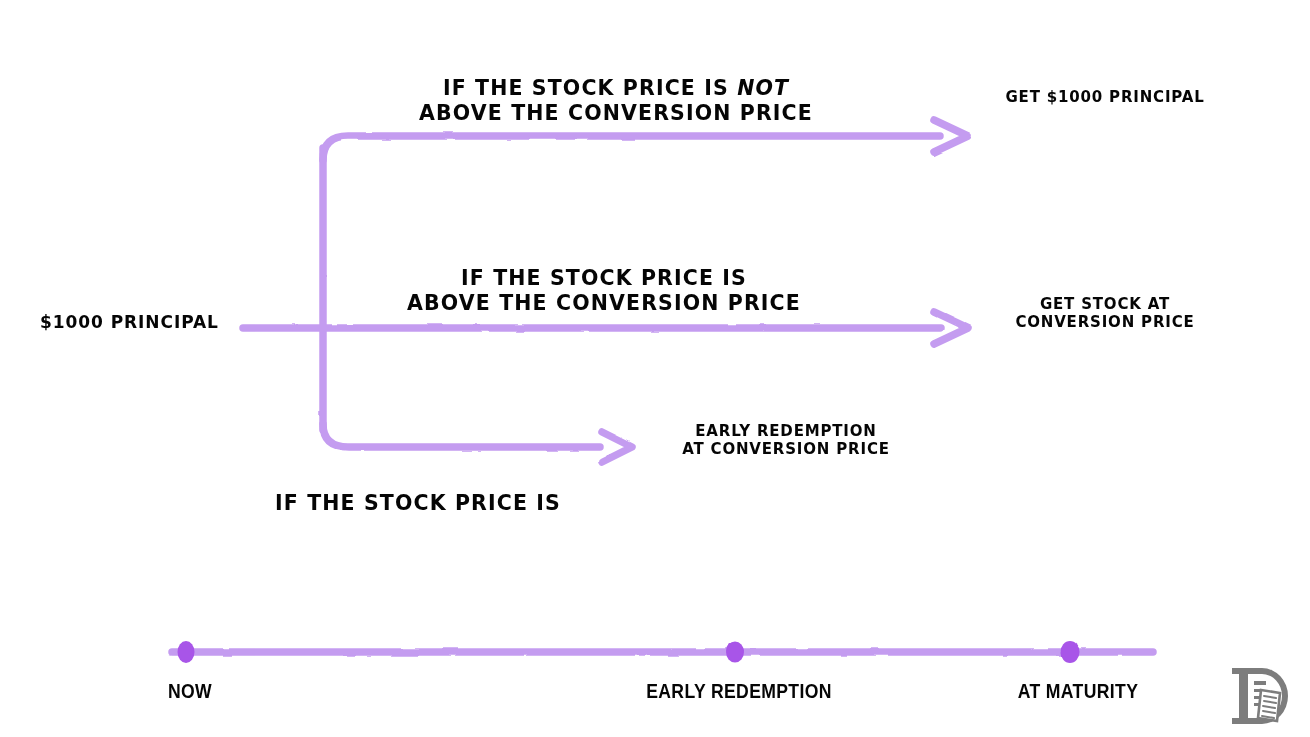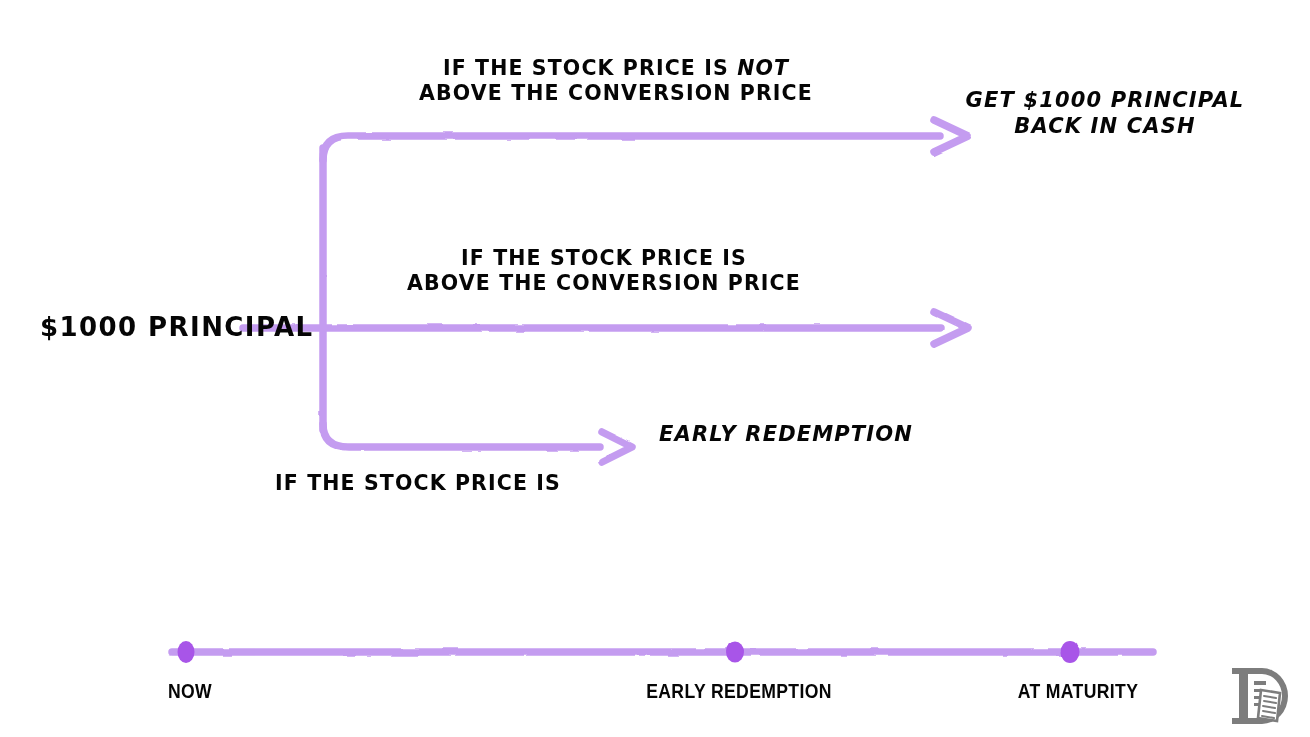--- a/index.html
+++ b/index.html
@@ -34,23 +34,23 @@
     color: #050505;
     letter-spacing: 0.055em;
     line-height: 1.22;
     white-space: pre;
     text-transform: uppercase;
     -webkit-font-smoothing: antialiased;
   }
   .label.center { text-align: center; transform: translateX(-50%); }
   .label.left   { text-align: left; }
 
-  .cond-label  { font-size: 20.5px; }
-  .out-label   { font-size: 21px; font-style: italic; }
-  .src-label   { font-size: 26px; }
+  .cond-label  { font-size: 20.5px; margin-top: 20px; }
+  .out-label   { font-size: 15px; }
+  .src-label   { font-size: 17px; }
   .tl-label    { font-size: 20px; letter-spacing: 0.02em;
                  font-family: "Liberation Sans", sans-serif;
                  font-stretch: condensed;
                  transform: translateX(-50%) scaleX(0.88);
                  transform-origin: center bottom; }
   .ital { font-style: italic; }
 
   .logo {
     position: absolute;
     left: 1228px;
@@ -95,28 +95,29 @@
       <ellipse cx="186" cy="652" rx="8.5" ry="11"></ellipse>
       <ellipse cx="735" cy="652" rx="9" ry="10.5"></ellipse>
       <ellipse cx="1070" cy="652" rx="9.5" ry="11"></ellipse>
     </g>
   </svg>
 
   <div class="label src-label left" style="left:40px; top:312px;">$1000 PRINCIPAL</div>
 
   <div class="label cond-label center" style="left:616px; top:56px;"><span>IF THE STOCK PRICE IS </span><span class="ital">NOT</span><br><span>ABOVE THE CONVERSION PRICE</span></div>
 
-  <div class="label out-label center" style="left:1105px; top:88px;"><span>GET $1000 PRINCIPAL</span><br><span>BACK IN CASH</span></div>
+  <div class="label out-label center" style="left:1105px; top:88px;"><span>GET $1000 PRINCIPAL</span><br></div>
 
   <div class="label cond-label center" style="left:604px; top:246px;"><span>IF THE STOCK PRICE IS</span><br><span>ABOVE THE CONVERSION PRICE</span></div>
 
+  <div class="label out-label center" style="left:1105px; top:295px;"><span>GET STOCK AT</span><br><span>CONVERSION PRICE</span></div>
 
   <div class="label cond-label center" style="left:418px; top:471px;"><span>IF THE STOCK PRICE IS</span><br><br></div>
 
-  <div class="label out-label center" style="left:786px; top:422px;"><span>EARLY REDEMPTION</span><br></div>
+  <div class="label out-label center" style="left:786px; top:422px;"><span>EARLY REDEMPTION</span><br><span>AT CONVERSION PRICE</span></div>
 
   <div class="label tl-label" style="left:190px; top:679px;">NOW</div>
   <div class="label tl-label" style="left:739px; top:679px;">EARLY REDEMPTION</div>
   <div class="label tl-label" style="left:1078px; top:679px;">AT MATURITY</div>
 
   <svg class="logo" viewBox="0 0 66 66" aria-hidden="true">
     <g fill="#7d7d7d">
 
       <rect x="4" y="5" width="22" height="6"></rect>
       <rect x="4" y="55" width="26" height="6"></rect>

